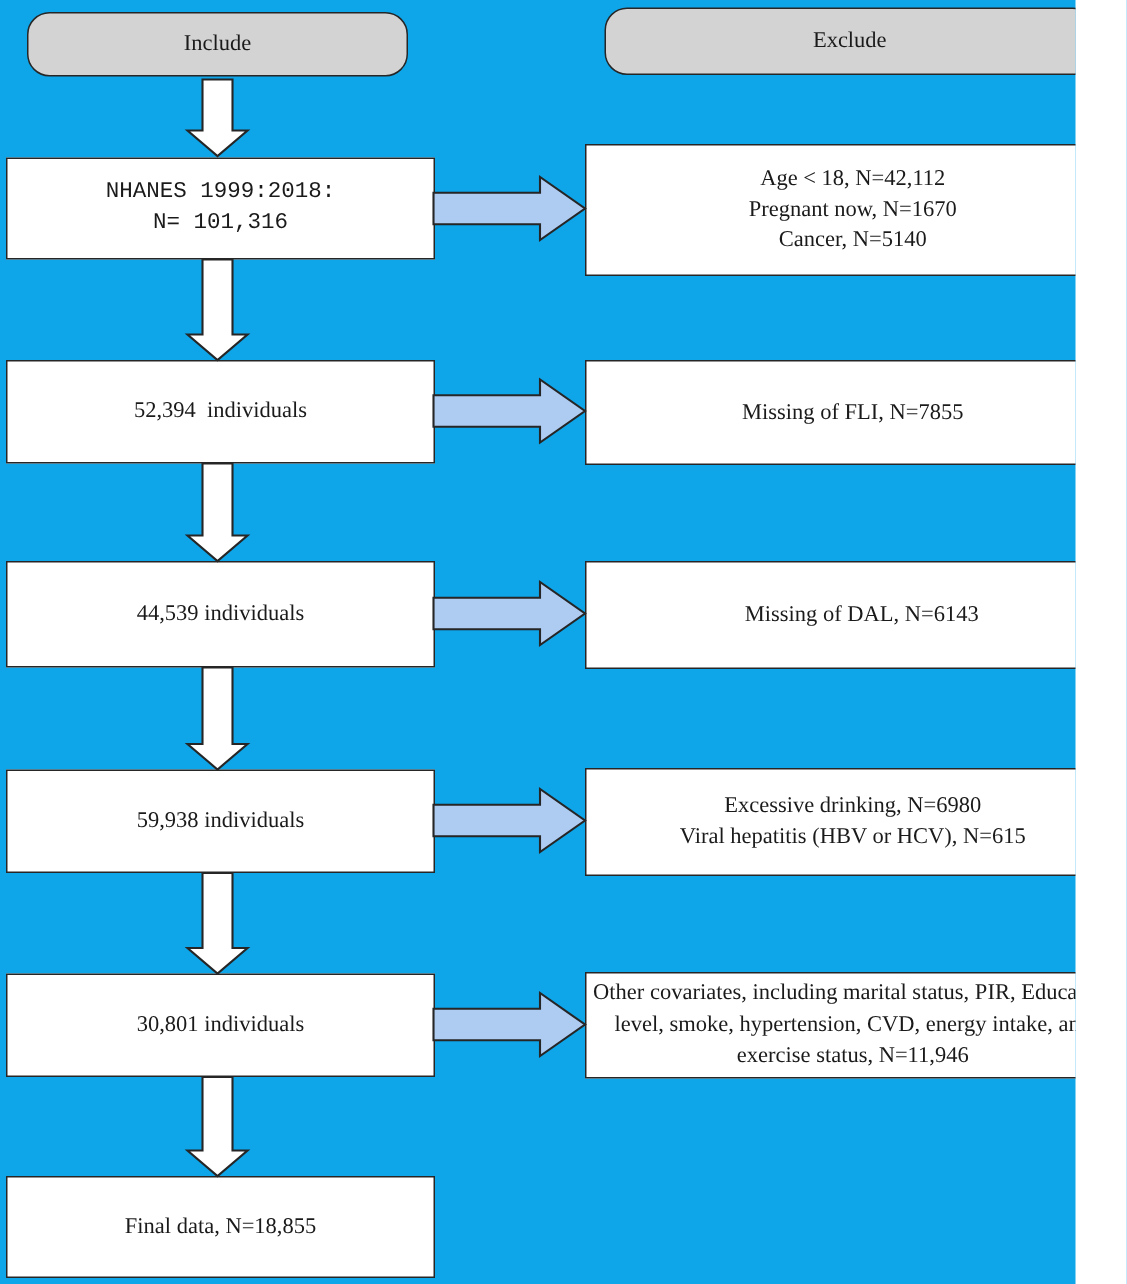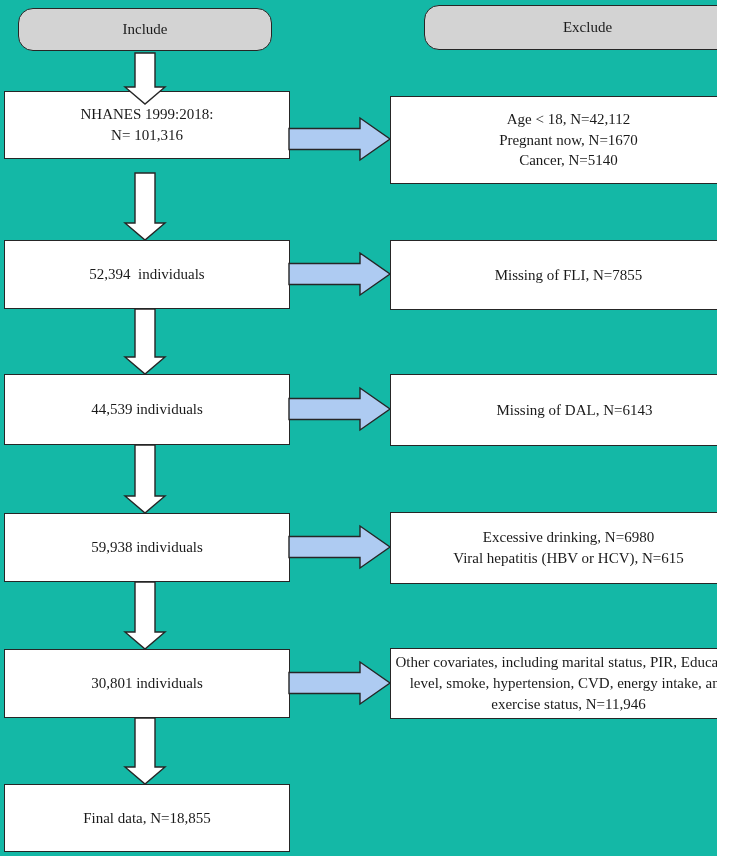--- a/index.html
+++ b/index.html
@@ -4,21 +4,21 @@
 <style>
   html, body {
     margin: 0;
     padding: 0;
     background: #ffffff;
   }
   #canvas {
     position: relative;
     width: 717px;
     height: 856px;
-    background: #14b8a6;
+    background: #0ea5e9;
     font-family: "Liberation Serif", "DejaVu Serif", serif;
     color: #1a1a1a;
     overflow: hidden;
   }
   .node {
     position: absolute;
     box-sizing: border-box;
     display: flex;
     align-items: center;
     justify-content: center;
@@ -49,25 +49,25 @@
   .side-arrow polygon  { fill: var(--side-arrow-fill, #aecbf2); }
 </style>
 </head>
 <body>
 
 <div id="canvas">
 
   <div class="node header" style="left:18px; top:8px; width:254px; height:43px;">
     <span class="label">Include</span>
   </div>
-  <div class="node header" style="left:424px; top:5px; width:327px; height:45px;">
+  <div class="node header" style="left:403px; top:5px; width:327px; height:45px;">
     <span class="label">Exclude</span>
   </div>
 
-  <div class="node left-box" style="top:91px; height:68px;">
+  <div class="node left-box" style="top:105px; height:68px;font-family:Liberation Mono, monospace;">
     <span class="label">NHANES 1999:2018:
 N= 101,316</span>
   </div>
   <div class="node left-box" style="top:240px; height:69px;">
     <span class="label">52,394  individuals</span>
   </div>
   <div class="node left-box" style="top:374px; height:71px;">
     <span class="label">44,539 individuals</span>
   </div>
   <div class="node left-box" style="top:513px; height:69px;">

